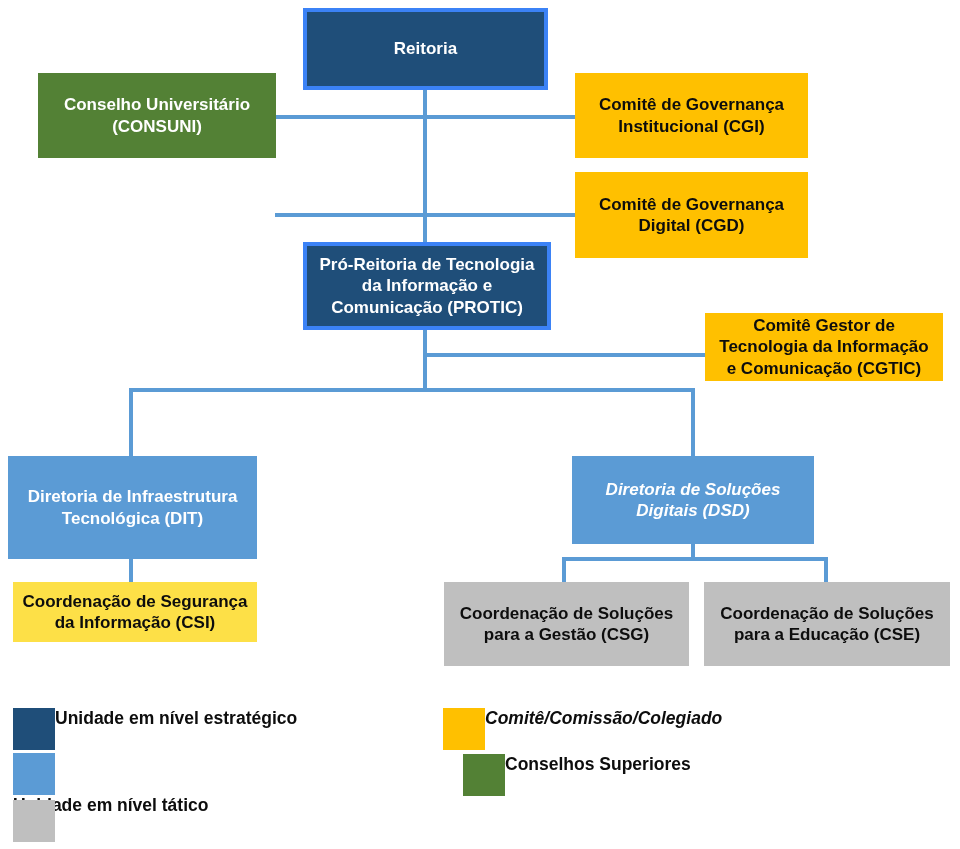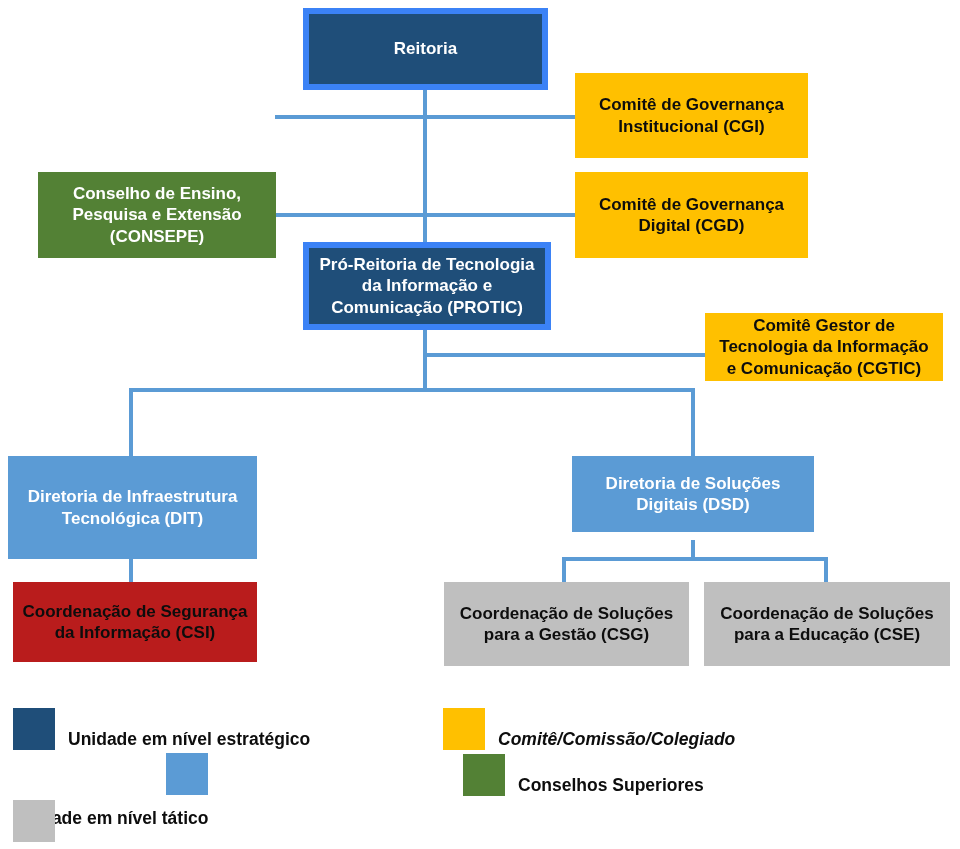--- a/index.html
+++ b/index.html
@@ -21,27 +21,26 @@
     justify-content: center;
     text-align: center;
     white-space: pre-line;
     font-weight: bold;
     font-size: 17px;
     line-height: 1.26;
     padding: 4px 6px;
   }
   .ink-light { color: #ffffff; }
   .ink-dark  { color: #0d0d0d; }
-  .edge-strategic { border: 6px solid #3b82f6; }
+  .edge-strategic { border: 4px solid #3b82f6; }
   .connector { position: absolute; }
   .legend-row {
     position: absolute;
     display: flex;
-    align-items: flex-end;
-    gap: 13px;
+    align-items: flex-start;
     height: 42px;
   }
   .swatch { width: 42px; height: 42px; flex: none; }
   .legend-label {
     font-weight: bold;
     font-size: 17.5px;
     color: #0d0d0d;
     white-space: nowrap;
   }
 </style>
@@ -59,46 +58,45 @@
   <div class="connector" style="left: 129px; top: 388px; width: 4px; height: 68px; background: rgb(91, 155, 213);"></div>
   <div class="connector" style="left: 691px; top: 388px; width: 4px; height: 68px; background: rgb(91, 155, 213);"></div>
   <div class="connector" style="left: 129px; top: 540px; width: 4px; height: 42px; background: rgb(91, 155, 213);"></div>
   <div class="connector" style="left: 691px; top: 540px; width: 4px; height: 21px; background: rgb(91, 155, 213);"></div>
   <div class="connector" style="left: 562px; top: 557px; width: 266px; height: 4px; background: rgb(91, 155, 213);"></div>
   <div class="connector" style="left: 562px; top: 557px; width: 4px; height: 25px; background: rgb(91, 155, 213);"></div>
   <div class="connector" style="left: 824px; top: 557px; width: 4px; height: 25px; background: rgb(91, 155, 213);"></div>
 
   <div class="node ink-light edge-strategic" style="left: 303px; top: 8px; width: 245px; height: 82px; background: rgb(31, 78, 121);">Reitoria</div>
 
+  <div class="node ink-light" style="left: 38px; top: 73px; width: 238px; height: 85px; background: rgb(83, 129, 53);">Conselho Universitário
+(CONSUNI)</div>
 
-  <div class="node ink-light" style="left: 38px; top: 172px; width: 238px; height: 86px; background: rgb(83, 129, 53);">Conselho de Ensino,
-Pesquisa e Extensão
-(CONSEPE)</div>
 
   <div class="node ink-dark" style="left: 575px; top: 73px; width: 233px; height: 85px; background: rgb(255, 192, 0);">Comitê de Governança
 Institucional (CGI)</div>
 
   <div class="node ink-dark" style="left: 575px; top: 172px; width: 233px; height: 86px; background: rgb(255, 192, 0);">Comitê de Governança
 Digital (CGD)</div>
 
   <div class="node ink-light edge-strategic" style="left: 303px; top: 242px; width: 248px; height: 88px; background: rgb(31, 78, 121);">Pró-Reitoria de Tecnologia
 da Informação e
 Comunicação (PROTIC)</div>
 
   <div class="node ink-dark" style="left: 705px; top: 313px; width: 238px; height: 68px; background: rgb(255, 192, 0);">Comitê Gestor de
 Tecnologia da Informação
 e Comunicação (CGTIC)</div>
 
   <div class="node ink-light" style="left: 8px; top: 456px; width: 249px; height: 103px; background: rgb(91, 155, 213);">Diretoria de Infraestrutura
 Tecnológica (DIT)</div>
 
-  <div class="node ink-light" style="left: 572px; top: 456px; width: 242px; height: 76px; background: rgb(91, 155, 213);">Diretoria de Soluções
+  <div class="node ink-light" style="left: 572px; top: 456px; width: 242px; height: 88px; background: rgb(91, 155, 213); font-style: italic;">Diretoria de Soluções
 Digitais (DSD)</div>
 
-  <div class="node ink-dark" style="left: 13px; top: 582px; width: 244px; height: 80px; background: #b91c1c;">Coordenação de Segurança
+  <div class="node ink-dark" style="left: 13px; top: 582px; width: 244px; height: 60px; background: #fde047;">Coordenação de Segurança
 da Informação (CSI)</div>
 
   <div class="node ink-dark" style="left: 444px; top: 582px; width: 245px; height: 84px; background: rgb(191, 191, 191);">Coordenação de Soluções
 para a Gestão (CSG)</div>
 
   <div class="node ink-dark" style="left: 704px; top: 582px; width: 246px; height: 84px; background: rgb(191, 191, 191);">Coordenação de Soluções
 para a Educação (CSE)</div>
 
   <div class="legend-row" style="left:13px; top:708px;">
     <div class="swatch" style="background: rgb(31, 78, 121);"></div>

